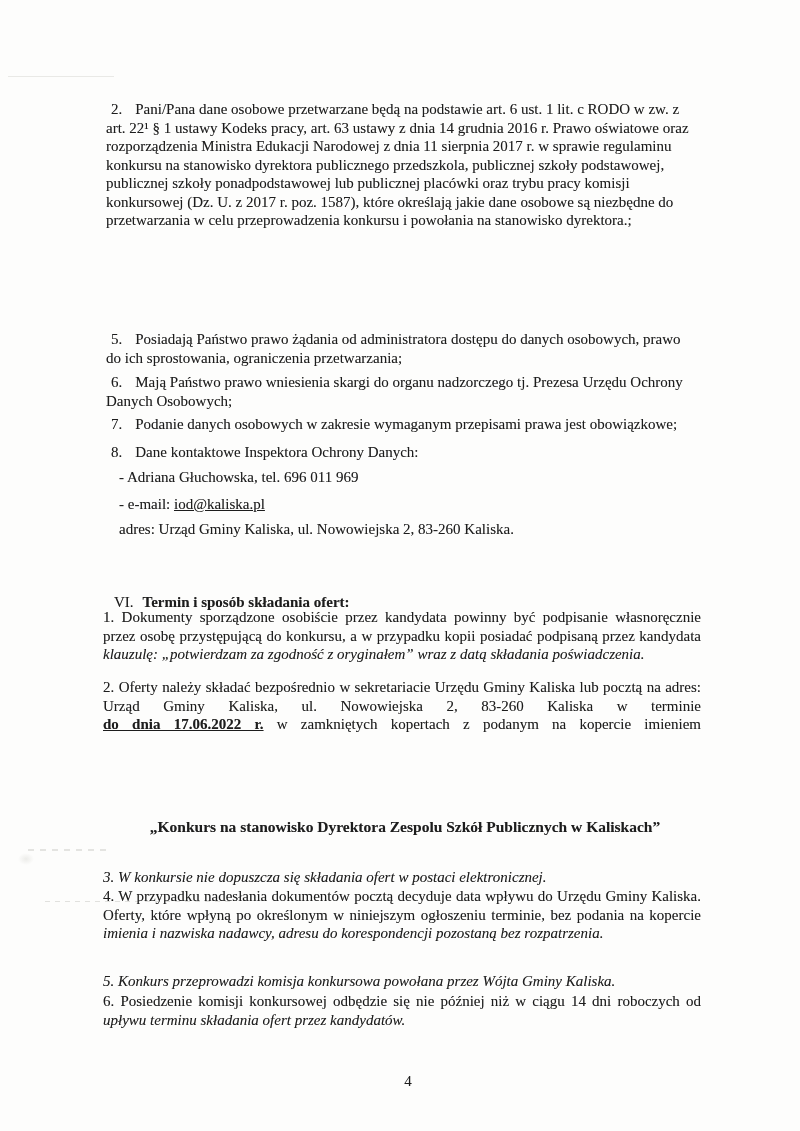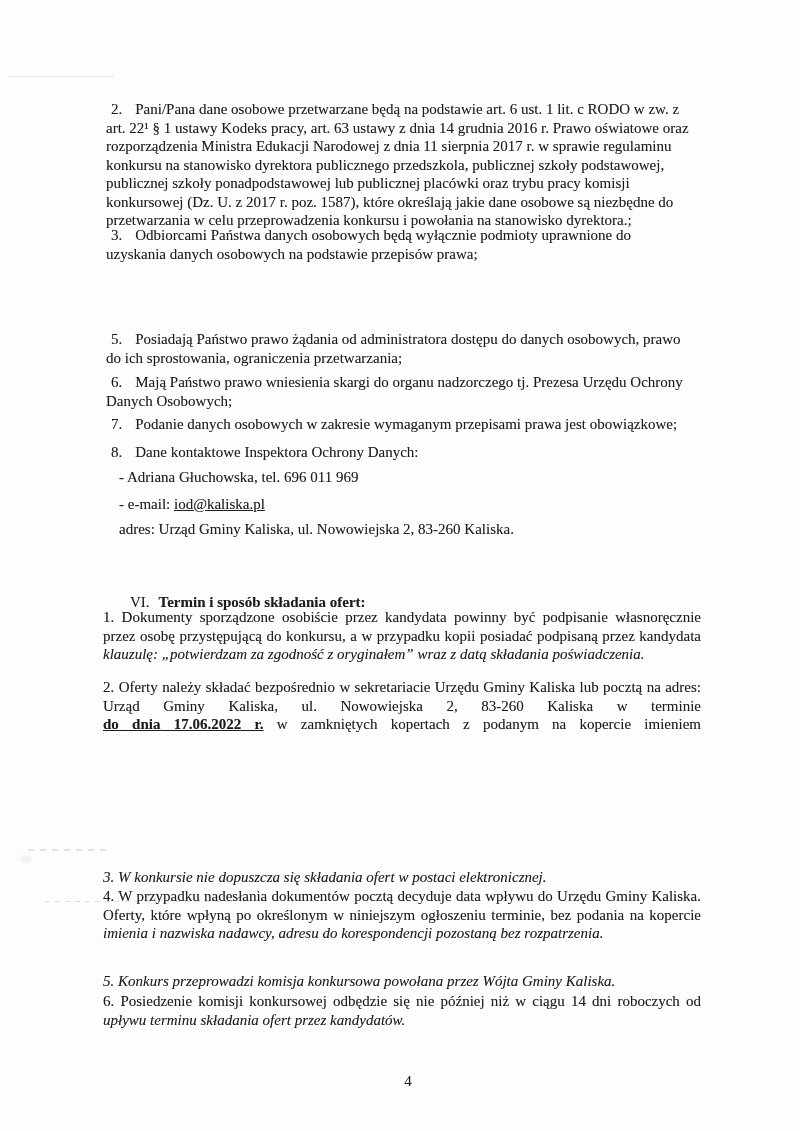--- a/index.html
+++ b/index.html
@@ -18,21 +18,21 @@
     line-height: 18.5px;
     text-shadow: 0 0 0.6px rgba(30,30,30,0.35);
   }
   
   .item { left: 106px; width: 588px; text-indent: 5px; text-align: left; }
   .num { margin-right: 13px; }
   
   .contact { left: 103px; width: 620px; margin-left: 16px; }
   .ul { text-decoration: underline; }
   
-  .h6 { left: 130px; width: 620px; }
+  .h6 { left: 114px; width: 620px; }
   .h6 .bold { font-weight: bold; margin-left: 9px; }
   
   .just { left: 103px; width: 598px; }
   .jline { text-align: justify; text-align-last: justify; }
   .lline { text-align: left; text-align-last: left; font-style: italic; }
   .bold-ul { font-weight: bold; text-decoration: underline; }
   
   .notice { left: 102px; width: 606px; text-align: center; font-weight: bold; font-size: 15.5px; }
   
   .pagenum { left: 8px; width: 800px; text-align: center; }
@@ -50,21 +50,20 @@
 <body>
 
 <div class="page">
 
   <div class="artifact a1"></div>
   <div class="artifact a2"></div>
   <div class="artifact a3"></div>
   <div class="artifact a4"></div>
 
   <p class="blk item" style="top:85px"><span class="num">2.</span><span>Pani/Pana dane osobowe przetwarzane będą na podstawie art. 6 ust. 1 lit. c RODO w zw. z art. 22¹ § 1 ustawy Kodeks pracy, art. 63 ustawy z dnia 14 grudnia 2016 r. Prawo oświatowe oraz rozporządzenia Ministra Edukacji Narodowej z dnia 11 sierpnia 2017 r. w sprawie regulaminu konkursu na stanowisko dyrektora publicznego przedszkola, publicznej szkoły podstawowej, publicznej szkoły ponadpodstawowej lub publicznej placówki oraz trybu pracy komisji konkursowej (Dz. U. z 2017 r. poz. 1587), które określają jakie dane osobowe są niezbędne do przetwarzania w celu przeprowadzenia konkursu i powołania na stanowisko dyrektora.;</span></p>
-  <p class="blk item" style="top:211px"><span class="num">3.</span><span>Odbiorcami Państwa danych osobowych będą wyłącznie podmioty uprawnione do uzyskania danych osobowych na podstawie przepisów prawa;</span></p>
   <p class="blk item" style="top:315px"><span class="num">5.</span><span>Posiadają Państwo prawo żądania od administratora dostępu do danych osobowych, prawo do ich sprostowania, ograniczenia przetwarzania;</span></p>
   <p class="blk item" style="top:358px"><span class="num">6.</span><span>Mają Państwo prawo wniesienia skargi do organu nadzorczego tj. Prezesa Urzędu Ochrony Danych Osobowych;</span></p>
   <p class="blk item" style="top:400px"><span class="num">7.</span><span>Podanie danych osobowych w zakresie wymaganym przepisami prawa jest obowiązkowe;</span></p>
   <p class="blk item" style="top:428px"><span class="num">8.</span><span>Dane kontaktowe Inspektora Ochrony Danych:</span></p>
 
   <p class="blk contact" style="top:453px">- Adriana Głuchowska, tel. 696 011 969</p>
   <p class="blk contact" style="top:480px"><span>- e-mail: </span><span class="ul">iod@kaliska.pl</span></p>
   <p class="blk contact" style="top:505px">adres: Urząd Gminy Kaliska, ul. Nowowiejska 2, 83-260 Kaliska.</p>
 
   <p class="blk h6" style="top:578px"><span>VI.</span><span class="bold">Termin i sposób składania ofert:</span></p>
@@ -74,20 +73,21 @@
     <div class="jline">przez osobę przystępującą do konkursu, a w przypadku kopii posiadać podpisaną przez kandydata</div>
     <div class="lline">klauzulę: „potwierdzam za zgodność z oryginałem” wraz z datą składania poświadczenia.</div>
   </div>
 
   <div class="blk just" style="top:678px">
     <div class="jline">2. Oferty należy składać bezpośrednio w sekretariacie Urzędu Gminy Kaliska lub pocztą na adres:</div>
     <div class="jline">Urząd Gminy Kaliska, ul. Nowowiejska 2, 83-260 Kaliska w terminie</div>
     <div class="jline"><span class="bold-ul">do dnia 17.06.2022 r.</span><span> w zamkniętych kopertach z podanym na kopercie imieniem</span></div>
   </div>
 
+  <p class="blk notice" style="top:802px">„Konkurs na stanowisko Dyrektora Zespolu Szkół Publicznych w Kaliskach”</p>
 
   <p class="blk just lline" style="top:853px">3. W konkursie nie dopuszcza się składania ofert w postaci elektronicznej.</p>
 
   <div class="blk just" style="top:887px">
     <div class="jline">4. W przypadku nadesłania dokumentów pocztą decyduje data wpływu do Urzędu Gminy Kaliska.</div>
     <div class="jline">Oferty, które wpłyną po określonym w niniejszym ogłoszeniu terminie, bez podania na kopercie</div>
     <div class="lline">imienia i nazwiska nadawcy, adresu do korespondencji pozostaną bez rozpatrzenia.</div>
   </div>
 
   <p class="blk just lline" style="top:957px">5. Konkurs przeprowadzi komisja konkursowa powołana przez Wójta Gminy Kaliska.</p>

